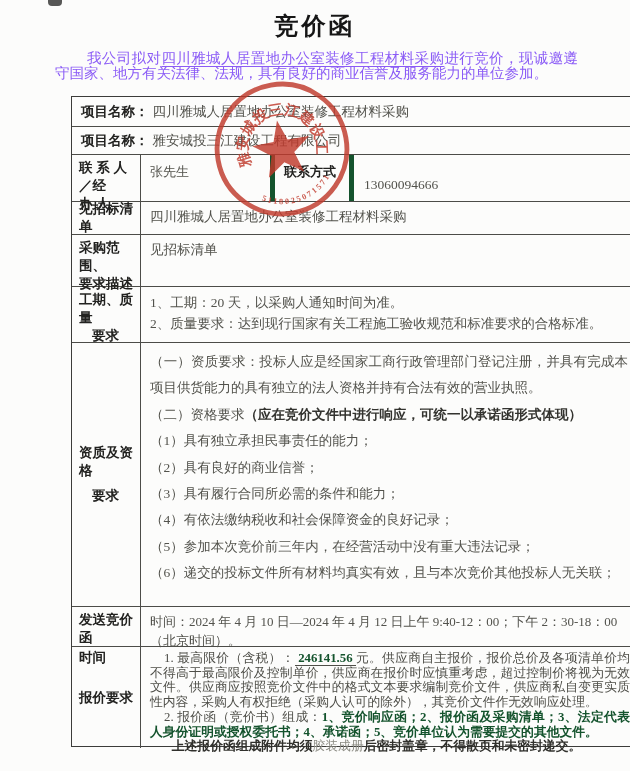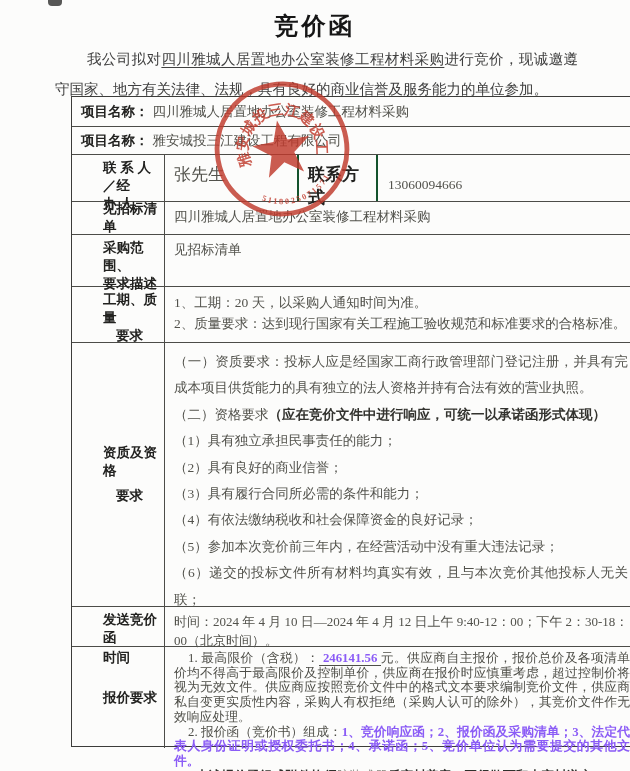--- a/index.html
+++ b/index.html
@@ -11,65 +11,64 @@
     color:#4a4a46;
   }
   .scan-smudge { position:absolute; left:48px; top:0; width:14px; height:6px;
     background:#3a3a38; border-radius:0 0 4px 4px; opacity:.85; }
   .doc-title {
     position:absolute; top:10px; left:0; width:630px; text-align:center;
     font-family:"Liberation Sans","DejaVu Sans",sans-serif;
     font-size:24px; font-weight:700; letter-spacing:3px; color:#161616;
   }
   .intro {
-    position:absolute; top:44px; left:55px; width:523px;
-    font-size:14.5px; line-height:30px; text-indent:2.2em; color:#404040;
+    position:absolute; top:51px; left:55px; width:523px;
+    font-size:14.5px; line-height:15px; text-indent:2.2em; color:#8b5cf6;
     text-align:justify;
   }
   .u { text-decoration:underline; text-underline-offset:3px; }
 
   .bid-table {
     position:absolute; left:71px; top:96px; width:572px; height:651px;
     border:1.5px solid #3c3c3a;
   }
   .t-row { display:flex; width:100%; border-top:1px solid #4c4c48; }
   .t-row:first-child { border-top:none; }
   .label-cell {
     width:69px; flex:0 0 69px; border-right:1px solid #4c4c48;
     font-family:"Liberation Sans","DejaVu Sans",sans-serif;
     font-weight:700; color:#222220; font-size:13.5px;
     display:flex; flex-direction:column; justify-content:space-around;
     padding:4px 2px 4px 7px;
-    margin-left:24px;
   }
   .label-cell.center2 div:nth-child(2){ text-align:center; padding-right:6px; }
   .label-cell.vcenter { justify-content:center; gap:7px; }
   .content-cell { flex:1; padding:6px 8px 4px 9px; font-size:13.5px; color:#52524c; }
   .inline-label {
     font-family:"Liberation Sans","DejaVu Sans",sans-serif;
     font-weight:700; color:#222220; margin-right:4px;
   }
   .full-cell { flex:1; padding:5px 8px 4px 9px; font-size:13.5px; color:#52524c;
     display:flex; align-items:center; }
   .mini-cell {
-    border-right:2px solid #14532d; padding:8px 6px 4px 9px;
-    font-size:17px; color:#52524c;
+    border-right:5px solid #14532d; padding:8px 6px 4px 9px;
+    font-size:13px; color:#52524c;
   }
   .cell-name { width:134px; flex:0 0 134px; }
   .cell-method { width:79px; flex:0 0 79px;
     font-family:"Liberation Sans","DejaVu Sans",sans-serif; font-weight:700; color:#222220; }
   .cell-phone { flex:1; padding:8px 6px 4px 10px; font-size:13.5px; color:#52524c;margin-top:14px; }
 
   .row6-content { line-height:21px; padding-top:5px; }
   .row7-content { line-height:26.4px; font-size:13.5px; padding-top:6px; text-align:justify; padding-right:14px; }
   .row7-content .bld { font-weight:700; color:#33332f; }
   .row8-content { line-height:18.5px; font-size:13px; padding-top:6px; }
   .row9-content { font-size:12.8px; line-height:14.7px; padding-top:4px; text-align:justify; padding-right:12px; color:#4e4e48; }
   .row9-content p.item { text-indent:1.1em; }
-  .row9-content .bld { font-weight:700; color:#8b5cf6; }
+  .row9-content .bld { font-weight:700; color:#14532d; }
   .row9-content .summary { text-indent:1.7em; font-weight:700; color:#30302c; }
   .row9-content .light { font-weight:400; color:#8a8a82; }
   .price-line { white-space:pre; border-bottom:1px solid #4e4e48; }
 
   .seal {
     position:absolute; left:213px; top:80px; width:138px; height:138px;
     transform:rotate(-10deg); opacity:.82; pointer-events:none;
   }
   .seal svg { width:100%; height:100%; }
   .seal text { font-family:"Liberation Serif","DejaVu Serif",serif; font-weight:700; }

